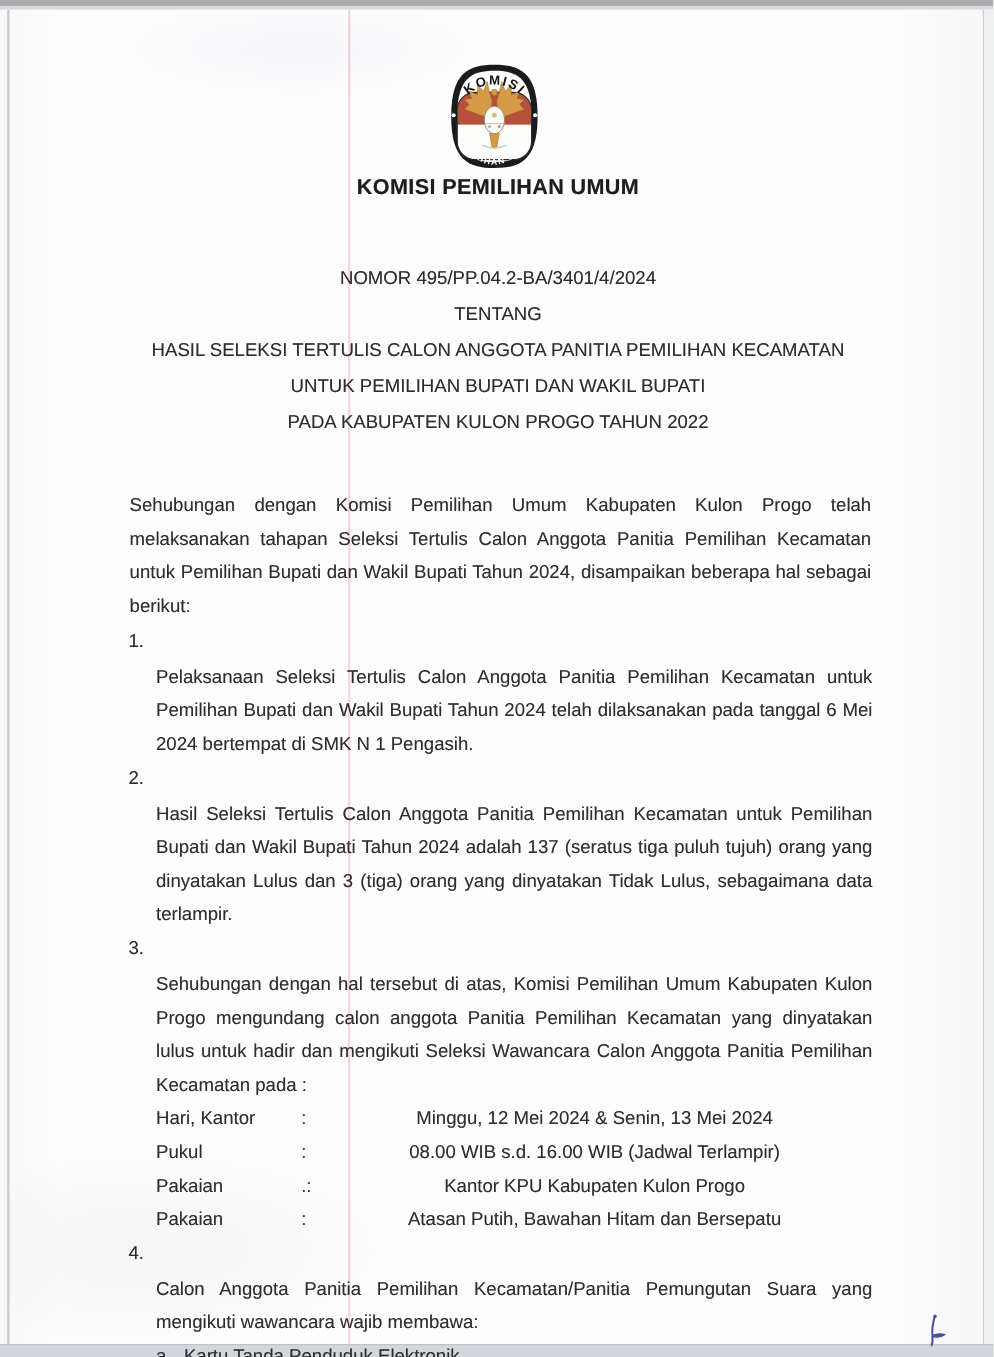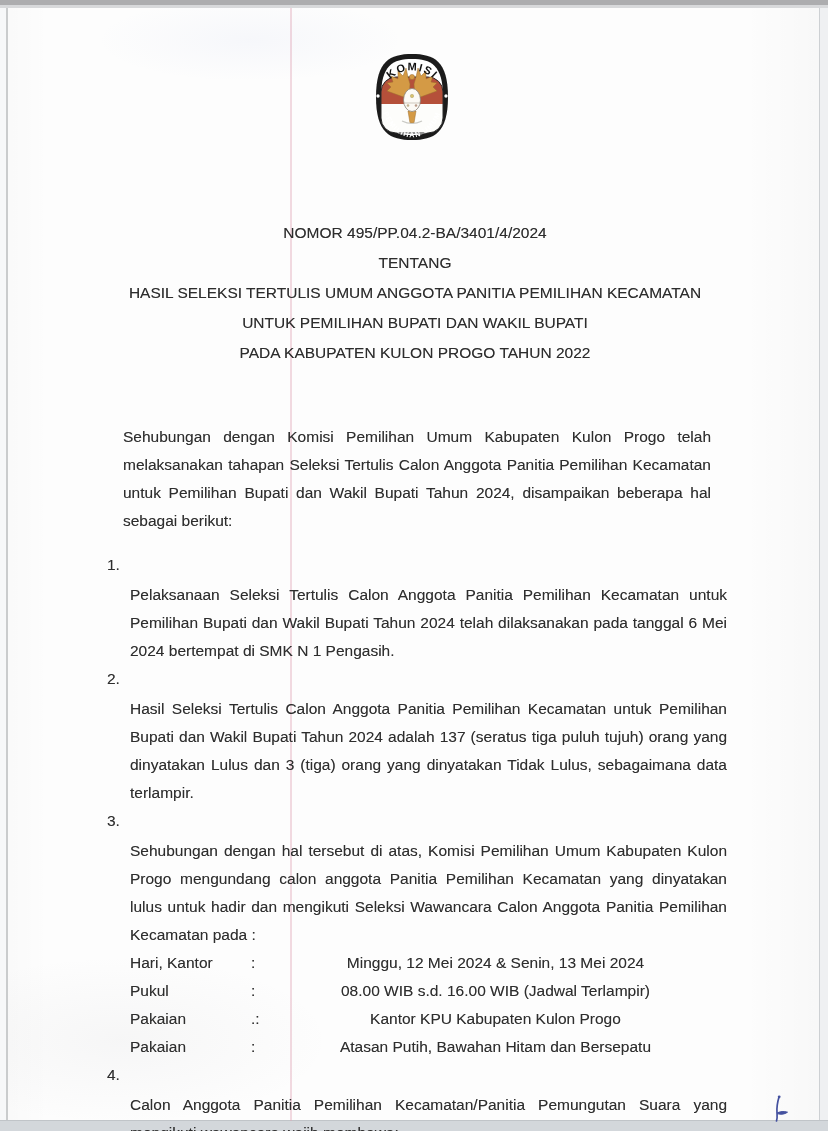--- a/index.html
+++ b/index.html
@@ -37,21 +37,21 @@
     text-shadow:0 0 0.6px rgba(30,30,30,0.5);}
 
   .title-block{top:218px;font-size:15.5px;line-height:30px;color:#2d2d2d;
     text-shadow:0 0 0.4px rgba(45,45,45,0.45);}
 
   .body-block{
     position:absolute;left:107px;top:407px;width:620px;
     font-size:15.5px;line-height:28px;color:#2e2e2e;
     text-shadow:0 0 0.4px rgba(46,46,46,0.4);
   }
-  .intro{margin:16px;text-align:justify;}
+  .intro{margin:1px;text-align:justify;}
   .doc-item{display:flex;align-items:flex-start;}
   .doc-item .no{flex:0 0 23px;}
   .doc-item .txt{flex:1;min-width:0;text-align:justify;margin-top:30px;}
   .detail-row{display:flex;text-align:left;}
   .detail-row .lbl{flex:0 0 121px;}
   .detail-row .sep{flex:0 0 13px;}
   .detail-row .val{flex:1;text-align:center;}
   .sub-row{text-align:left;}
   .sub-row .sub-no{margin-right:6px;}
 
@@ -111,26 +111,27 @@
       <text font-size="11" font-weight="bold" fill="#111" letter-spacing="1.5">
         <textPath href="#kpu-arc-top" startOffset="50%" text-anchor="middle">KOMISI</textPath>
       </text>
       <text font-size="7.2" font-weight="bold" fill="#ffffff" letter-spacing="1.2">
         <textPath href="#kpu-arc-bottom" startOffset="50%" text-anchor="middle">PEMILIHAN UMUM</textPath>
       </text>
     </svg>
   </div>
 
   <div class="center-col org-block">
+    <div>KOMISI PEMILIHAN UMUM</div>
   </div>
 
   <div class="center-col title-block">
     <div>NOMOR 495/PP.04.2-BA/3401/4/2024</div>
     <div>TENTANG</div>
-    <div>HASIL SELEKSI TERTULIS UMUM ANGGOTA PANITIA PEMILIHAN KECAMATAN</div>
+    <div>HASIL SELEKSI TERTULIS CALON ANGGOTA PANITIA PEMILIHAN KECAMATAN</div>
     <div>UNTUK PEMILIHAN BUPATI DAN WAKIL BUPATI</div>
     <div>PADA KABUPATEN KULON PROGO TAHUN 2022</div>
   </div>
 
   <div class="body-block">
 
     <p class="intro">Sehubungan dengan Komisi Pemilihan Umum Kabupaten Kulon Progo telah melaksanakan tahapan Seleksi Tertulis Calon Anggota Panitia Pemilihan Kecamatan untuk Pemilihan Bupati dan Wakil Bupati Tahun 2024, disampaikan beberapa hal sebagai berikut:</p>
 
     <div class="doc-item">
       <span class="no">1.</span>

